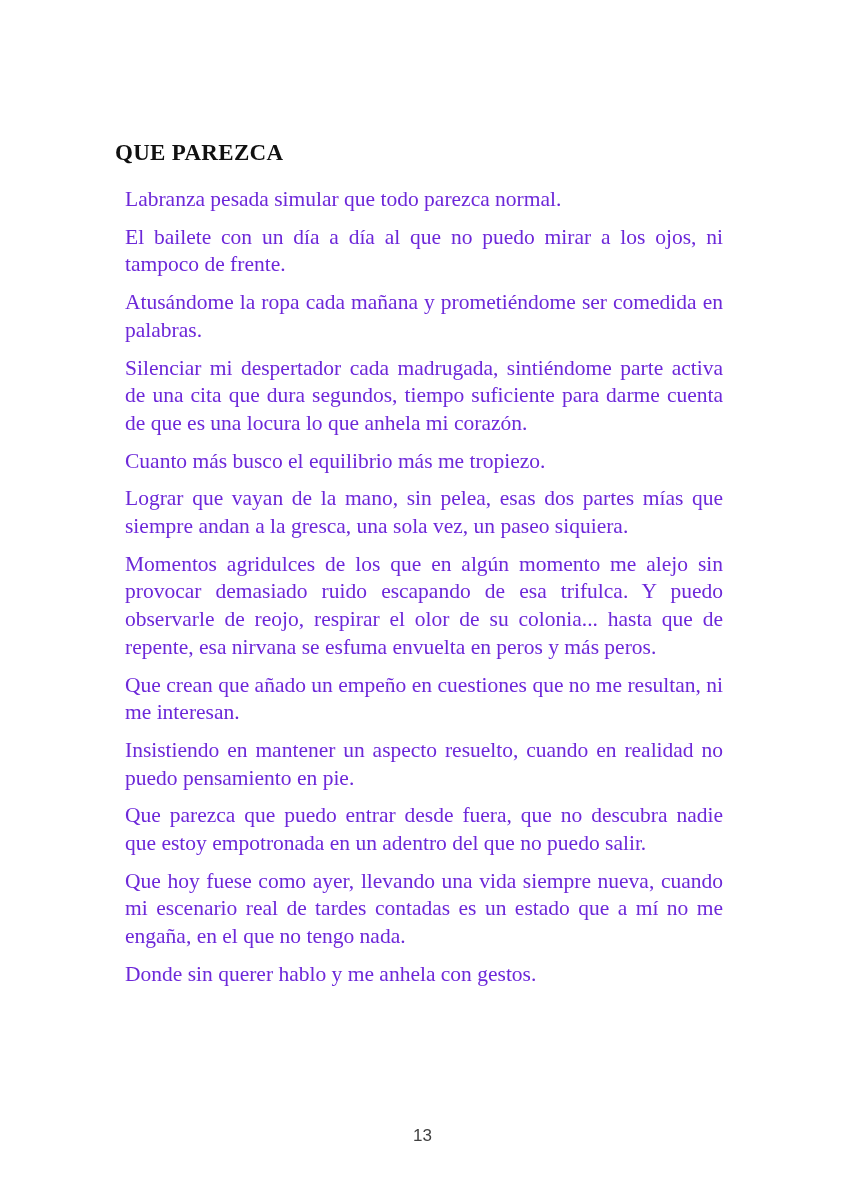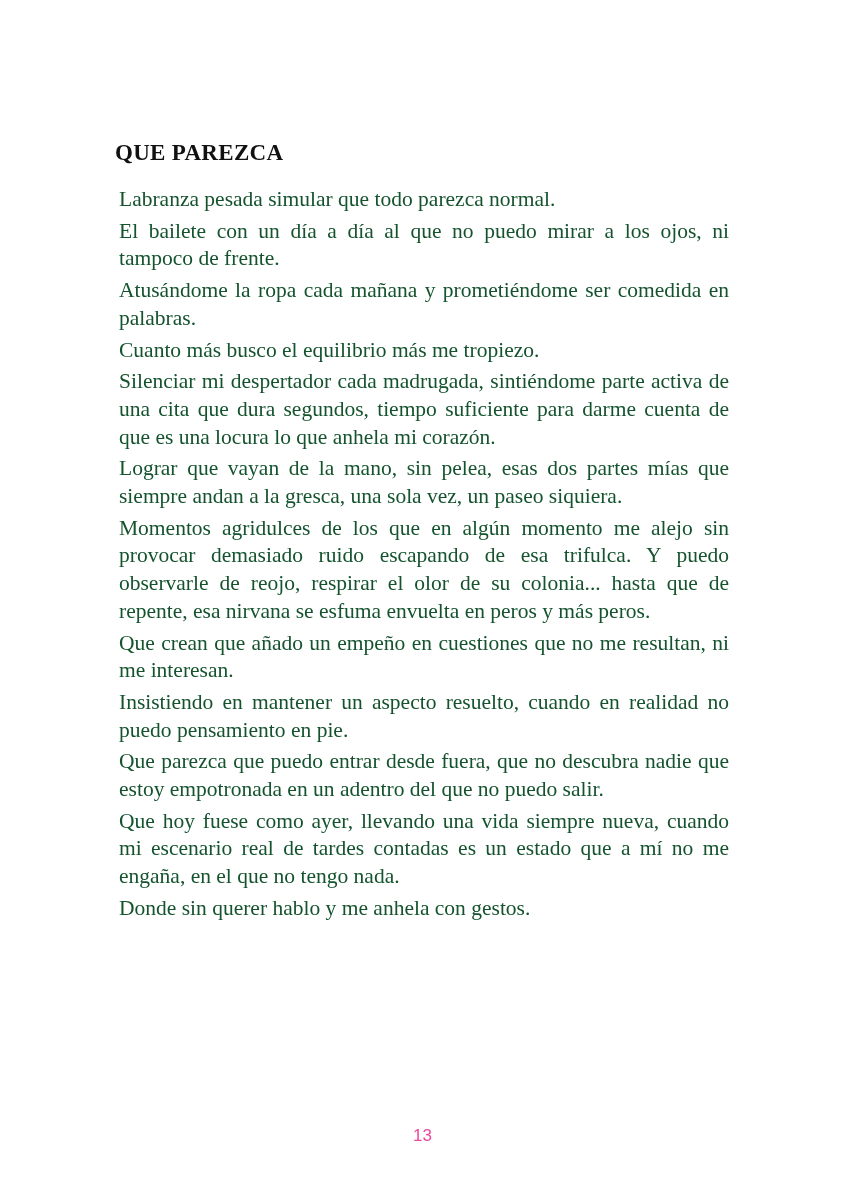--- a/index.html
+++ b/index.html
@@ -32,47 +32,47 @@
     letter-spacing: 0.3px;
     color: #111111;
     margin-bottom: 20px;
   }
 
   .body-text p {
     font-size: 21.5px;
     line-height: 27.7px;
     text-align: justify;
     text-justify: inter-word;
-    color: #14532d;
-    margin: 4px;
+    color: #6d28d9;
+    margin: 10px;
   }
 
   .page-number {
     position: absolute;
     top: 1126px;
     left: 0;
     width: 100%;
     text-align: center;
     font-family: "Liberation Sans", sans-serif;
     font-size: 17px;
-    color: #ec4899;
+    color: #404040;
   }
 </style>
 </head>
 <body>
 
 <div class="page">
   <div class="content">
     <h1 class="title">QUE PAREZCA</h1>
     <div class="body-text">
         <p>Labranza pesada simular que todo parezca normal.</p>
         <p>El bailete con un día a día al que no puedo mirar a los ojos, ni tampoco de frente.</p>
         <p>Atusándome la ropa cada mañana y prometiéndome ser comedida en palabras.</p>
+        <p>Silenciar mi despertador cada madrugada, sintiéndome parte activa de una cita que dura segundos, tiempo suficiente para darme cuenta de que es una locura lo que anhela mi corazón.</p>
         <p>Cuanto más busco el equilibrio más me tropiezo.</p>
-        <p>Silenciar mi despertador cada madrugada, sintiéndome parte activa de una cita que dura segundos, tiempo suficiente para darme cuenta de que es una locura lo que anhela mi corazón.</p>
         <p>Lograr que vayan de la mano, sin pelea, esas dos partes mías que siempre andan a la gresca, una sola vez, un paseo siquiera.</p>
         <p>Momentos agridulces de los que en algún momento me alejo sin provocar demasiado ruido escapando de esa trifulca. Y puedo observarle de reojo, respirar el olor de su colonia... hasta que de repente, esa nirvana se esfuma envuelta en peros y más peros.</p>
         <p>Que crean que añado un empeño en cuestiones que no me resultan, ni me interesan.</p>
         <p>Insistiendo en mantener un aspecto resuelto, cuando en realidad no puedo pensamiento en pie.</p>
         <p>Que parezca que puedo entrar desde fuera, que no descubra nadie que estoy empotronada en un adentro del que no puedo salir.</p>
         <p>Que hoy fuese como ayer, llevando una vida siempre nueva, cuando mi escenario real de tardes contadas es un estado que a mí no me engaña, en el que no tengo nada.</p>
         <p>Donde sin querer hablo y me anhela con gestos.</p>
       </div>
   </div>
   <div class="page-number">13</div>

